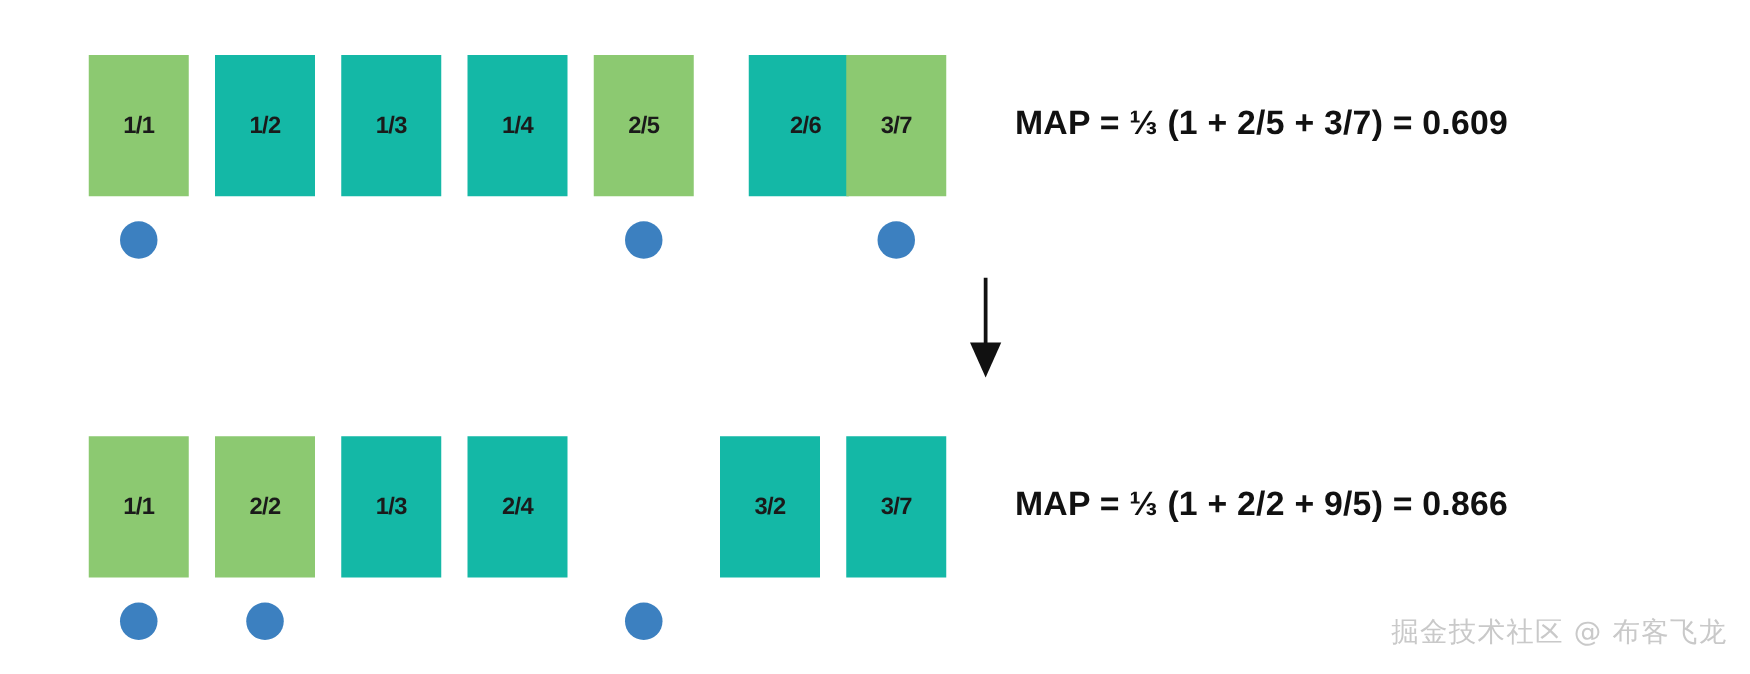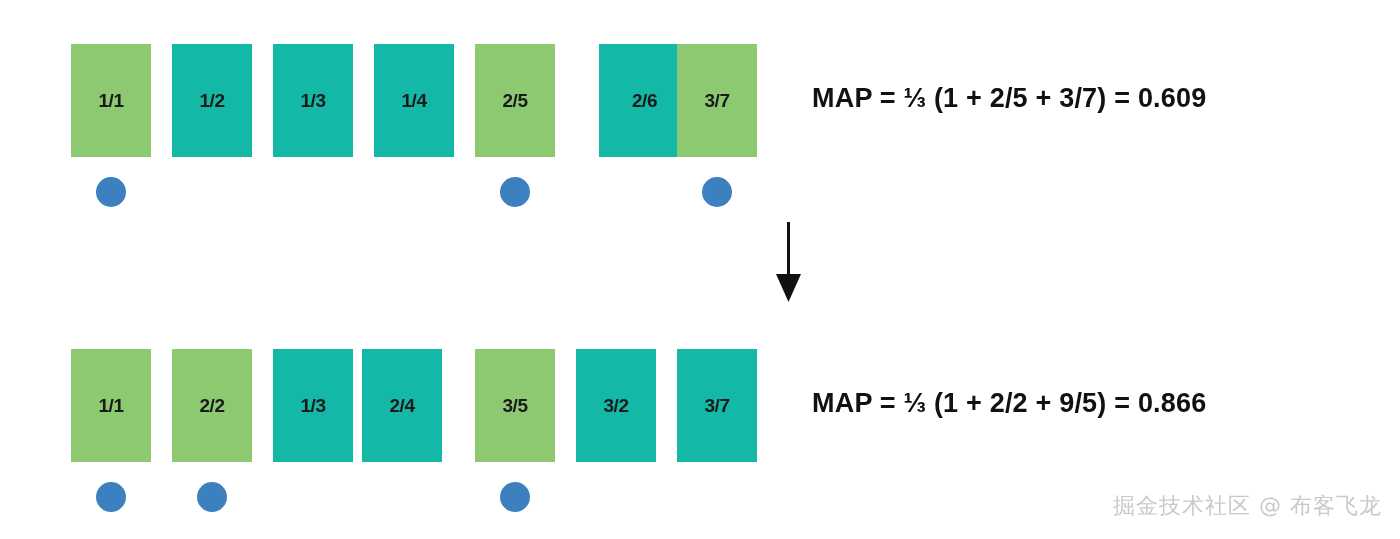--- a/index.html
+++ b/index.html
@@ -126,22 +126,21 @@
       <line x1="18.5" y1="0" x2="18.5" y2="58" stroke="#111111" stroke-width="3"></line>
       <polygon points="18.5,80 6,52 31,52" fill="#111111"></polygon>
     </svg>
   </div>
 
   <div class="rank-row row-2">
     <div class="boxes">
         <div class="rank-box relevant" style="left: 0px;">1/1</div>
         <div class="rank-box relevant" style="left: 101px; text-align: right;">2/2</div>
         <div class="rank-box irrelevant" style="left: 202px;">1/3</div>
-        <div class="rank-box irrelevant" style="left: 291px;">2/4</div>
-        <div class="rank-box relevant" style="left: 404px;">3/5</div>
+        <div class="rank-box irrelevant" style="left: 303px;">2/4</div>
         <div class="rank-box irrelevant" style="left: 505px;">3/2</div>
         <div class="rank-box irrelevant" style="left: 606px;">3/7</div>
       </div>
     <div class="markers">
         <div class="marker-dot" style="left: 40px;"></div>
         <div class="marker-dot" style="left: 141px;"></div>
         <div class="marker-dot" style="left: 444px;"></div>
       </div>
   </div>
   <div class="formula f-2">MAP = ⅓ (1 + 2/2 + 9/5) = 0.866</div>

